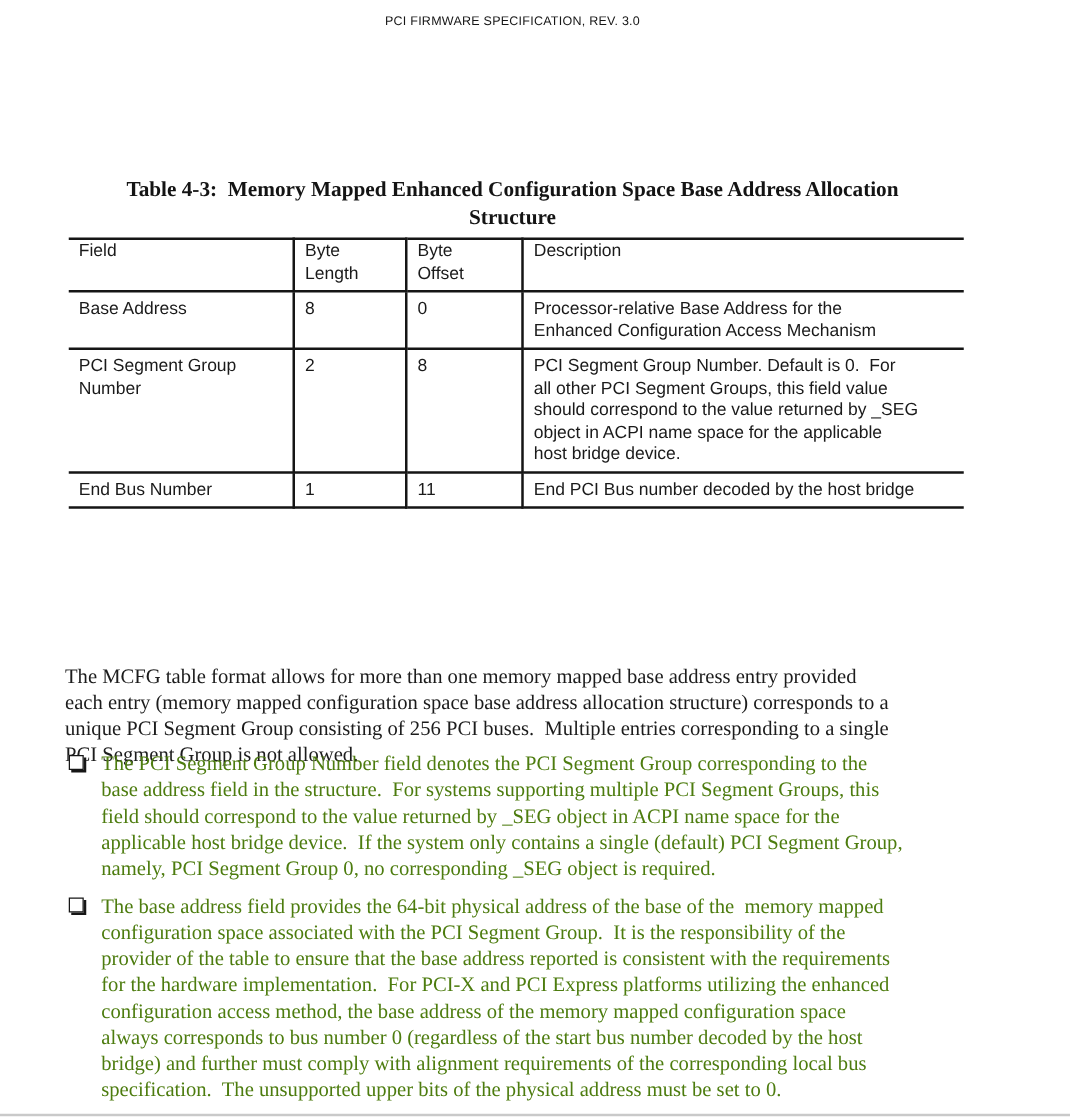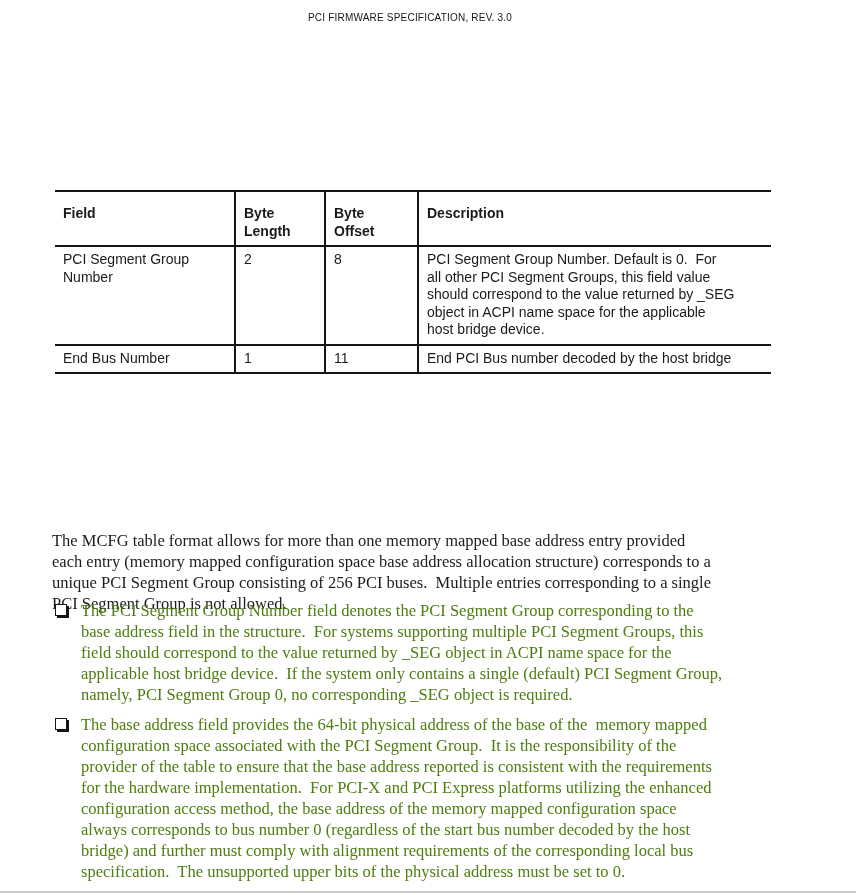--- a/index.html
+++ b/index.html
@@ -64,21 +64,21 @@
   }
   table.spec-table th,
   table.spec-table td {
     border: 2px solid #151515;
     padding: 4px 8px 5px 8px;
     vertical-align: top;
     text-align: left;
     white-space: pre-wrap;
     font-weight: normal;
   }
-  table.spec-table th { font-weight: bold; padding-top: 13px; }
+  table.spec-table th { font-weight: normal; padding-top: 0; }
   table.spec-table th:first-child,
   table.spec-table td:first-child { border-left: none; }
   table.spec-table th:last-child,
   table.spec-table td:last-child  { border-right: none; }
   .col-field  { width: 163px; }
   .col-blen   { width: 72px;  }
   .col-boff   { width: 75px;  }
   .col-desc   { width: 336px; }
   td.num { text-align: center; }
   .bullet-item {
@@ -118,33 +118,42 @@
   }
 </style>
 </head>
 <body>
 
 <div class="page">
 
   <div class="running-header">PCI FIRMWARE SPECIFICATION, REV. 3.0</div>
 
 
+  <div class="table-caption">Table 4-3:  Memory Mapped Enhanced Configuration Space Base Address Allocation
+Structure</div>
 
   <table class="spec-table">
     <thead>
       <tr>
         <th class="col-field">Field</th>
         <th class="col-blen">Byte
 Length</th>
         <th class="col-boff">Byte
 Offset</th>
         <th class="col-desc">Description</th>
       </tr>
     </thead>
     <tbody>
+      <tr>
+        <td>Base Address</td>
+        <td class="num">8</td>
+        <td class="num">0</td>
+        <td>Processor-relative Base Address for the
+Enhanced Configuration Access Mechanism</td>
+      </tr>
       <tr>
         <td>PCI Segment Group
 Number</td>
         <td class="num">2</td>
         <td class="num">8</td>
         <td>PCI Segment Group Number. Default is 0.  For
 all other PCI Segment Groups, this field value
 should correspond to the value returned by _SEG
 object in ACPI name space for the applicable
 host bridge device.</td>

